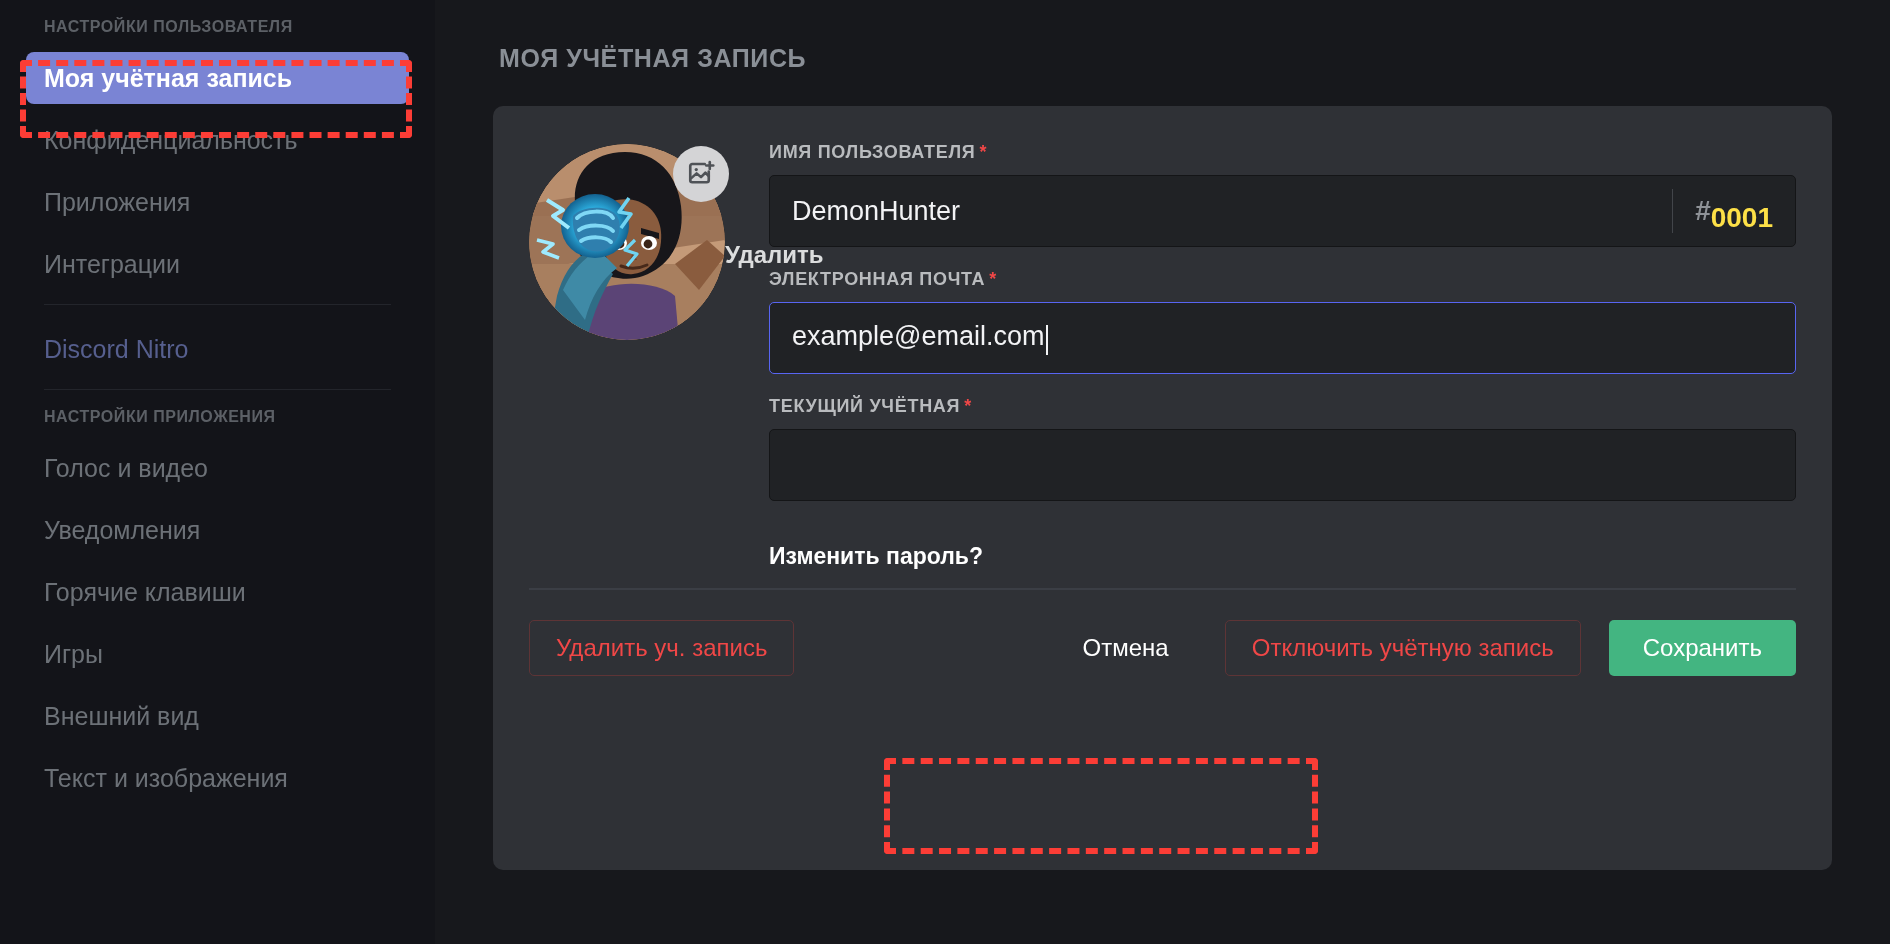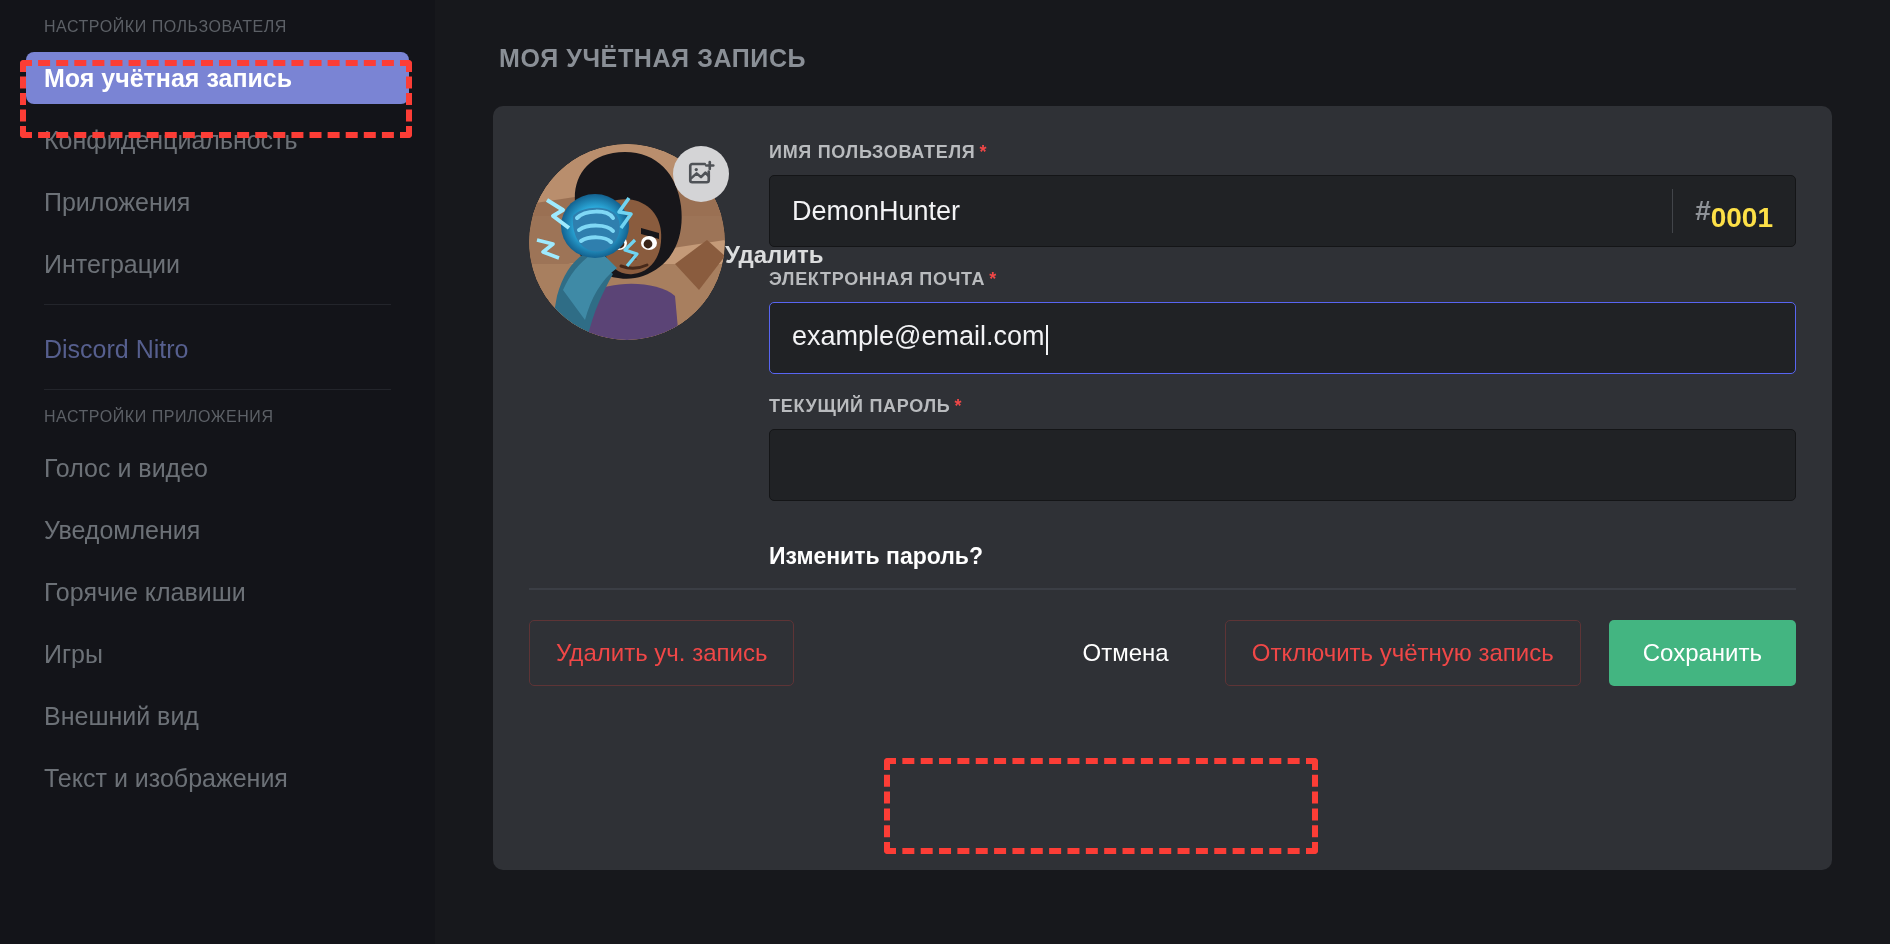--- a/index.html
+++ b/index.html
@@ -14,21 +14,21 @@
 
   
   .sidebar {
     width: 435px; height: 944px;
     background: #131419;
     padding-top: 18px;
     position: relative;
     flex: 0 0 435px;
   }
   .side-header {
-    font-size: 16px; font-weight: 400; letter-spacing: .55px;
+    font-size: 16px; font-weight: 700; letter-spacing: .55px;
     color: #5c6066; padding: 0 44px; margin-bottom: 16px;
     white-space: nowrap;
   }
   .side-header.second { margin-top: 6px; }
   .side-item {
     height: 52px; margin: 0 26px 10px 26px;
     padding: 0 18px; border-radius: 8px;
     display: flex; align-items: center;
     font-size: 25px; color: #6c7177; white-space: nowrap;
     cursor: pointer;
@@ -125,21 +125,21 @@
   
   .card-sep {
     height: 2px; background: #3b3e45;
     margin: 18px 0 0 0;
   }
   .card-footer {
     margin-top: 30px;
     display: flex; align-items: center;
   }
   .btn {
-    height: 66px; border-radius: 5px;
+    height: 56px; border-radius: 5px;
     display: flex; align-items: center; justify-content: center;
     font-size: 24px; cursor: pointer; white-space: nowrap;
   }
   .btn-danger-outline {
     padding: 0 26px; border: 1px solid #5e3436;
     color: #f04747; background: #2f3136;
   }
   .btn-disable { margin-left: 34px; }
   .btn-cancel {
     color: #ffffff; background: transparent;
@@ -314,21 +314,21 @@
               <span>ЭЛЕКТРОННАЯ ПОЧТА</span><span class="req">*</span>
             </div>
             <div class="finput focused">
               <span class="val"><span>example@email.com</span><i class="caret"></i></span>
             </div>
           </div>
 
           
           <div class="field">
             <div class="flabel">
-              <span>ТЕКУЩИЙ ПАРОЛЬ</span><span class="req">*</span>
+              <span>ТЕКУЩИЙ УЧЁТНАЯ</span><span class="req">*</span>
             </div>
             <div class="finput">
               <span class="val"></span>
             </div>
           </div>
 
           <div class="change-pass">Изменить пароль?</div>
         </div>
       </div>
 

